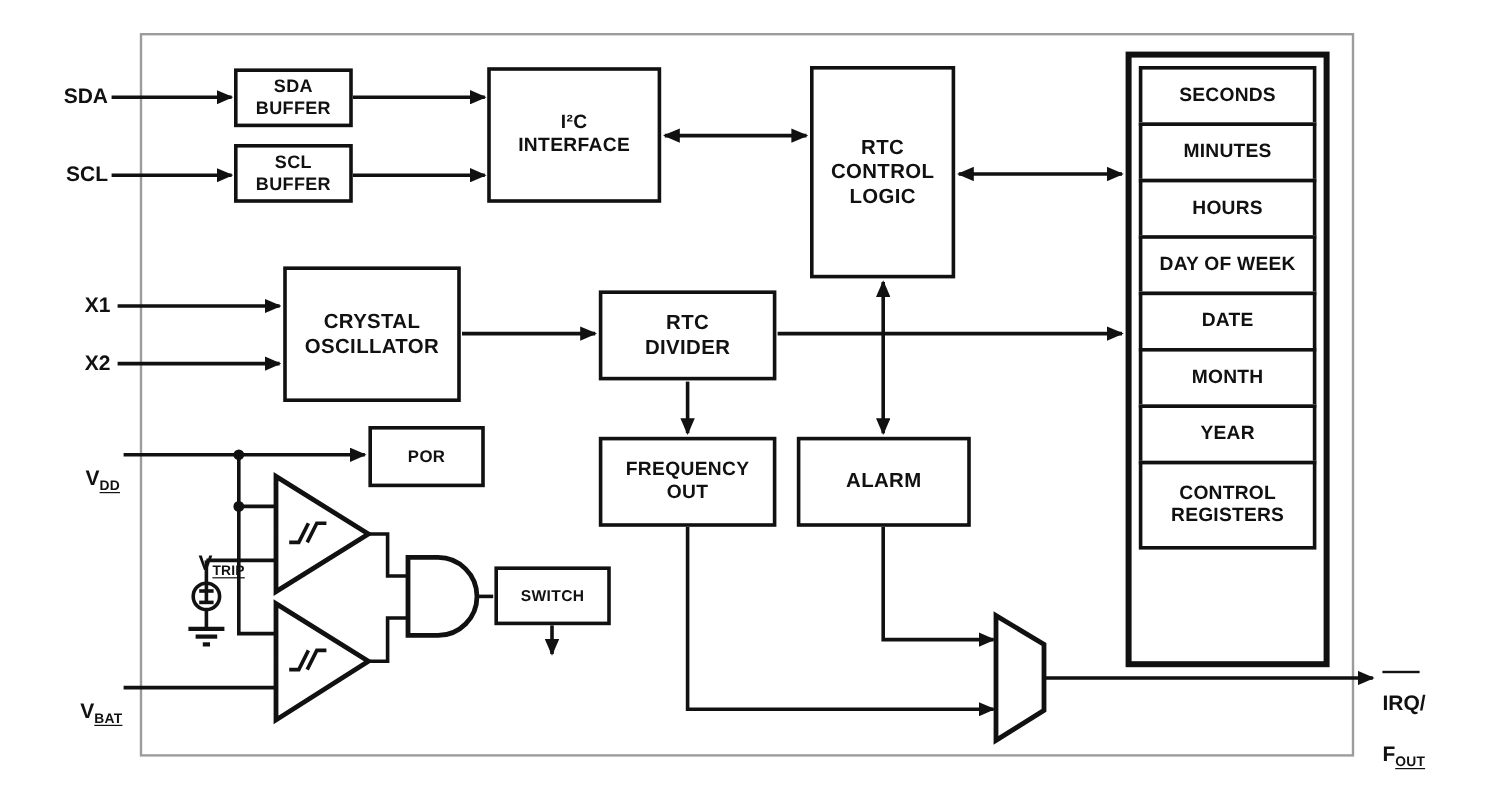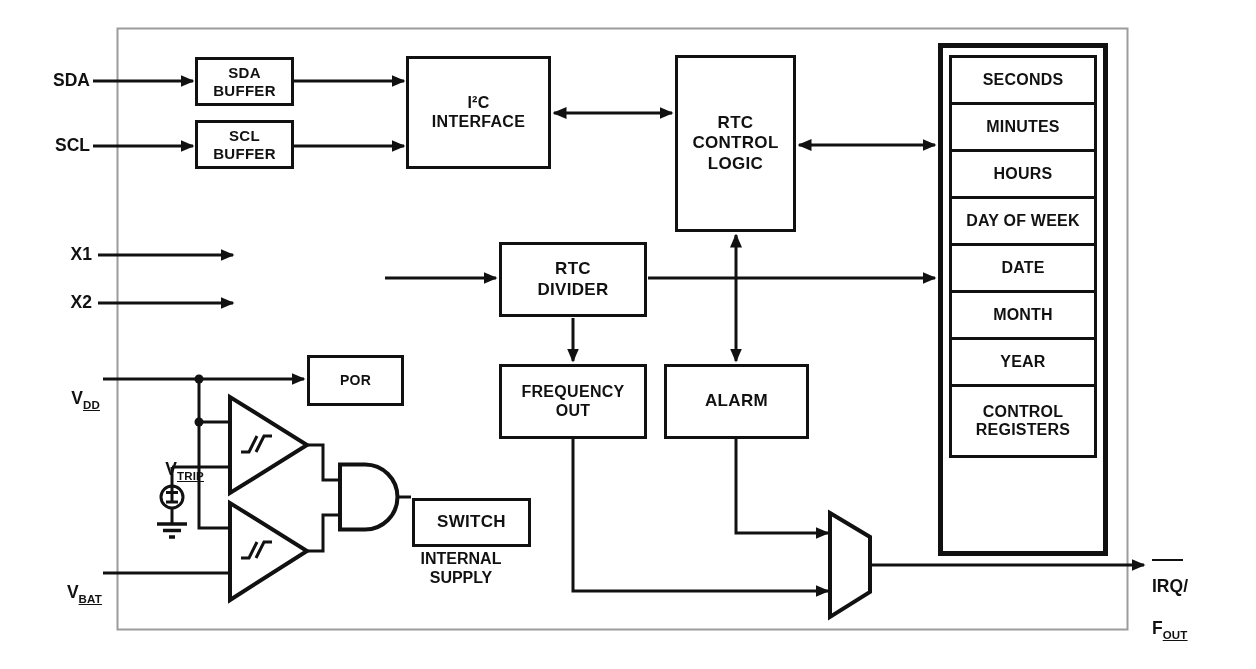--- a/index.html
+++ b/index.html
@@ -101,27 +101,29 @@
 
   <div class="blk" style="left:195px;top:57px;width:99px;height:49px;font-size:15px">SDA
 BUFFER</div>
   <div class="blk" style="left:195px;top:120px;width:99px;height:49px;font-size:15px">SCL
 BUFFER</div>
   <div class="blk" style="left:406px;top:56px;width:145px;height:113px;font-size:16px">I²C
 INTERFACE</div>
   <div class="blk" style="left:675px;top:55px;width:121px;height:177px;font-size:17px">RTC
 CONTROL
 LOGIC</div>
+  <div class="blk" style="left:236px;top:222px;width:148px;height:113px;font-size:17px">CRYSTAL
+OSCILLATOR</div>
   <div class="blk" style="left:499px;top:242px;width:148px;height:75px;font-size:17px">RTC
 DIVIDER</div>
   <div class="blk" style="left:499px;top:364px;width:148px;height:75px;font-size:16px">FREQUENCY
 OUT</div>
   <div class="blk" style="left:664px;top:364px;width:145px;height:75px;font-size:17px">ALARM</div>
   <div class="blk" style="left:307px;top:355px;width:97px;height:51px;font-size:14px">POR</div>
-  <div class="blk" style="left:412px;top:498px;width:119px;height:49px;font-size:17px">SWITCH</div>
+  <div class="blk" style="left:412px;top:472px;width:97px;height:49px;font-size:13px">SWITCH</div>
 
   <div class="stack-outer">
     <div class="reg h1">SECONDS</div>
     <div class="reg h1">MINUTES</div>
     <div class="reg h1">HOURS</div>
     <div class="reg h1">DAY OF WEEK</div>
     <div class="reg h1">DATE</div>
     <div class="reg h1">MONTH</div>
     <div class="reg h1">YEAR</div>
     <div class="reg hc">CONTROL
@@ -138,16 +140,14 @@
   <div class="lbl r" style="left:116px;top:438px;width:88px">
     <span>V</span><sub>TRIP</sub>
   </div>
   <div class="lbl r" style="left:18px;top:561px;width:84px">
     <span>V</span><sub>BAT</sub>
   </div>
   <div class="lbl" style="left:1152px;top:538px">
     <div><span class="ov">IRQ</span><span>/</span></div>
     <div><span>F</span><sub>OUT</sub></div>
   </div>
-  <div class="lbl c" style="left:399px;top:549px;width:124px;font-size:16px">INTERNAL
-SUPPLY</div>
 
 </div>
 
 </body></html>

